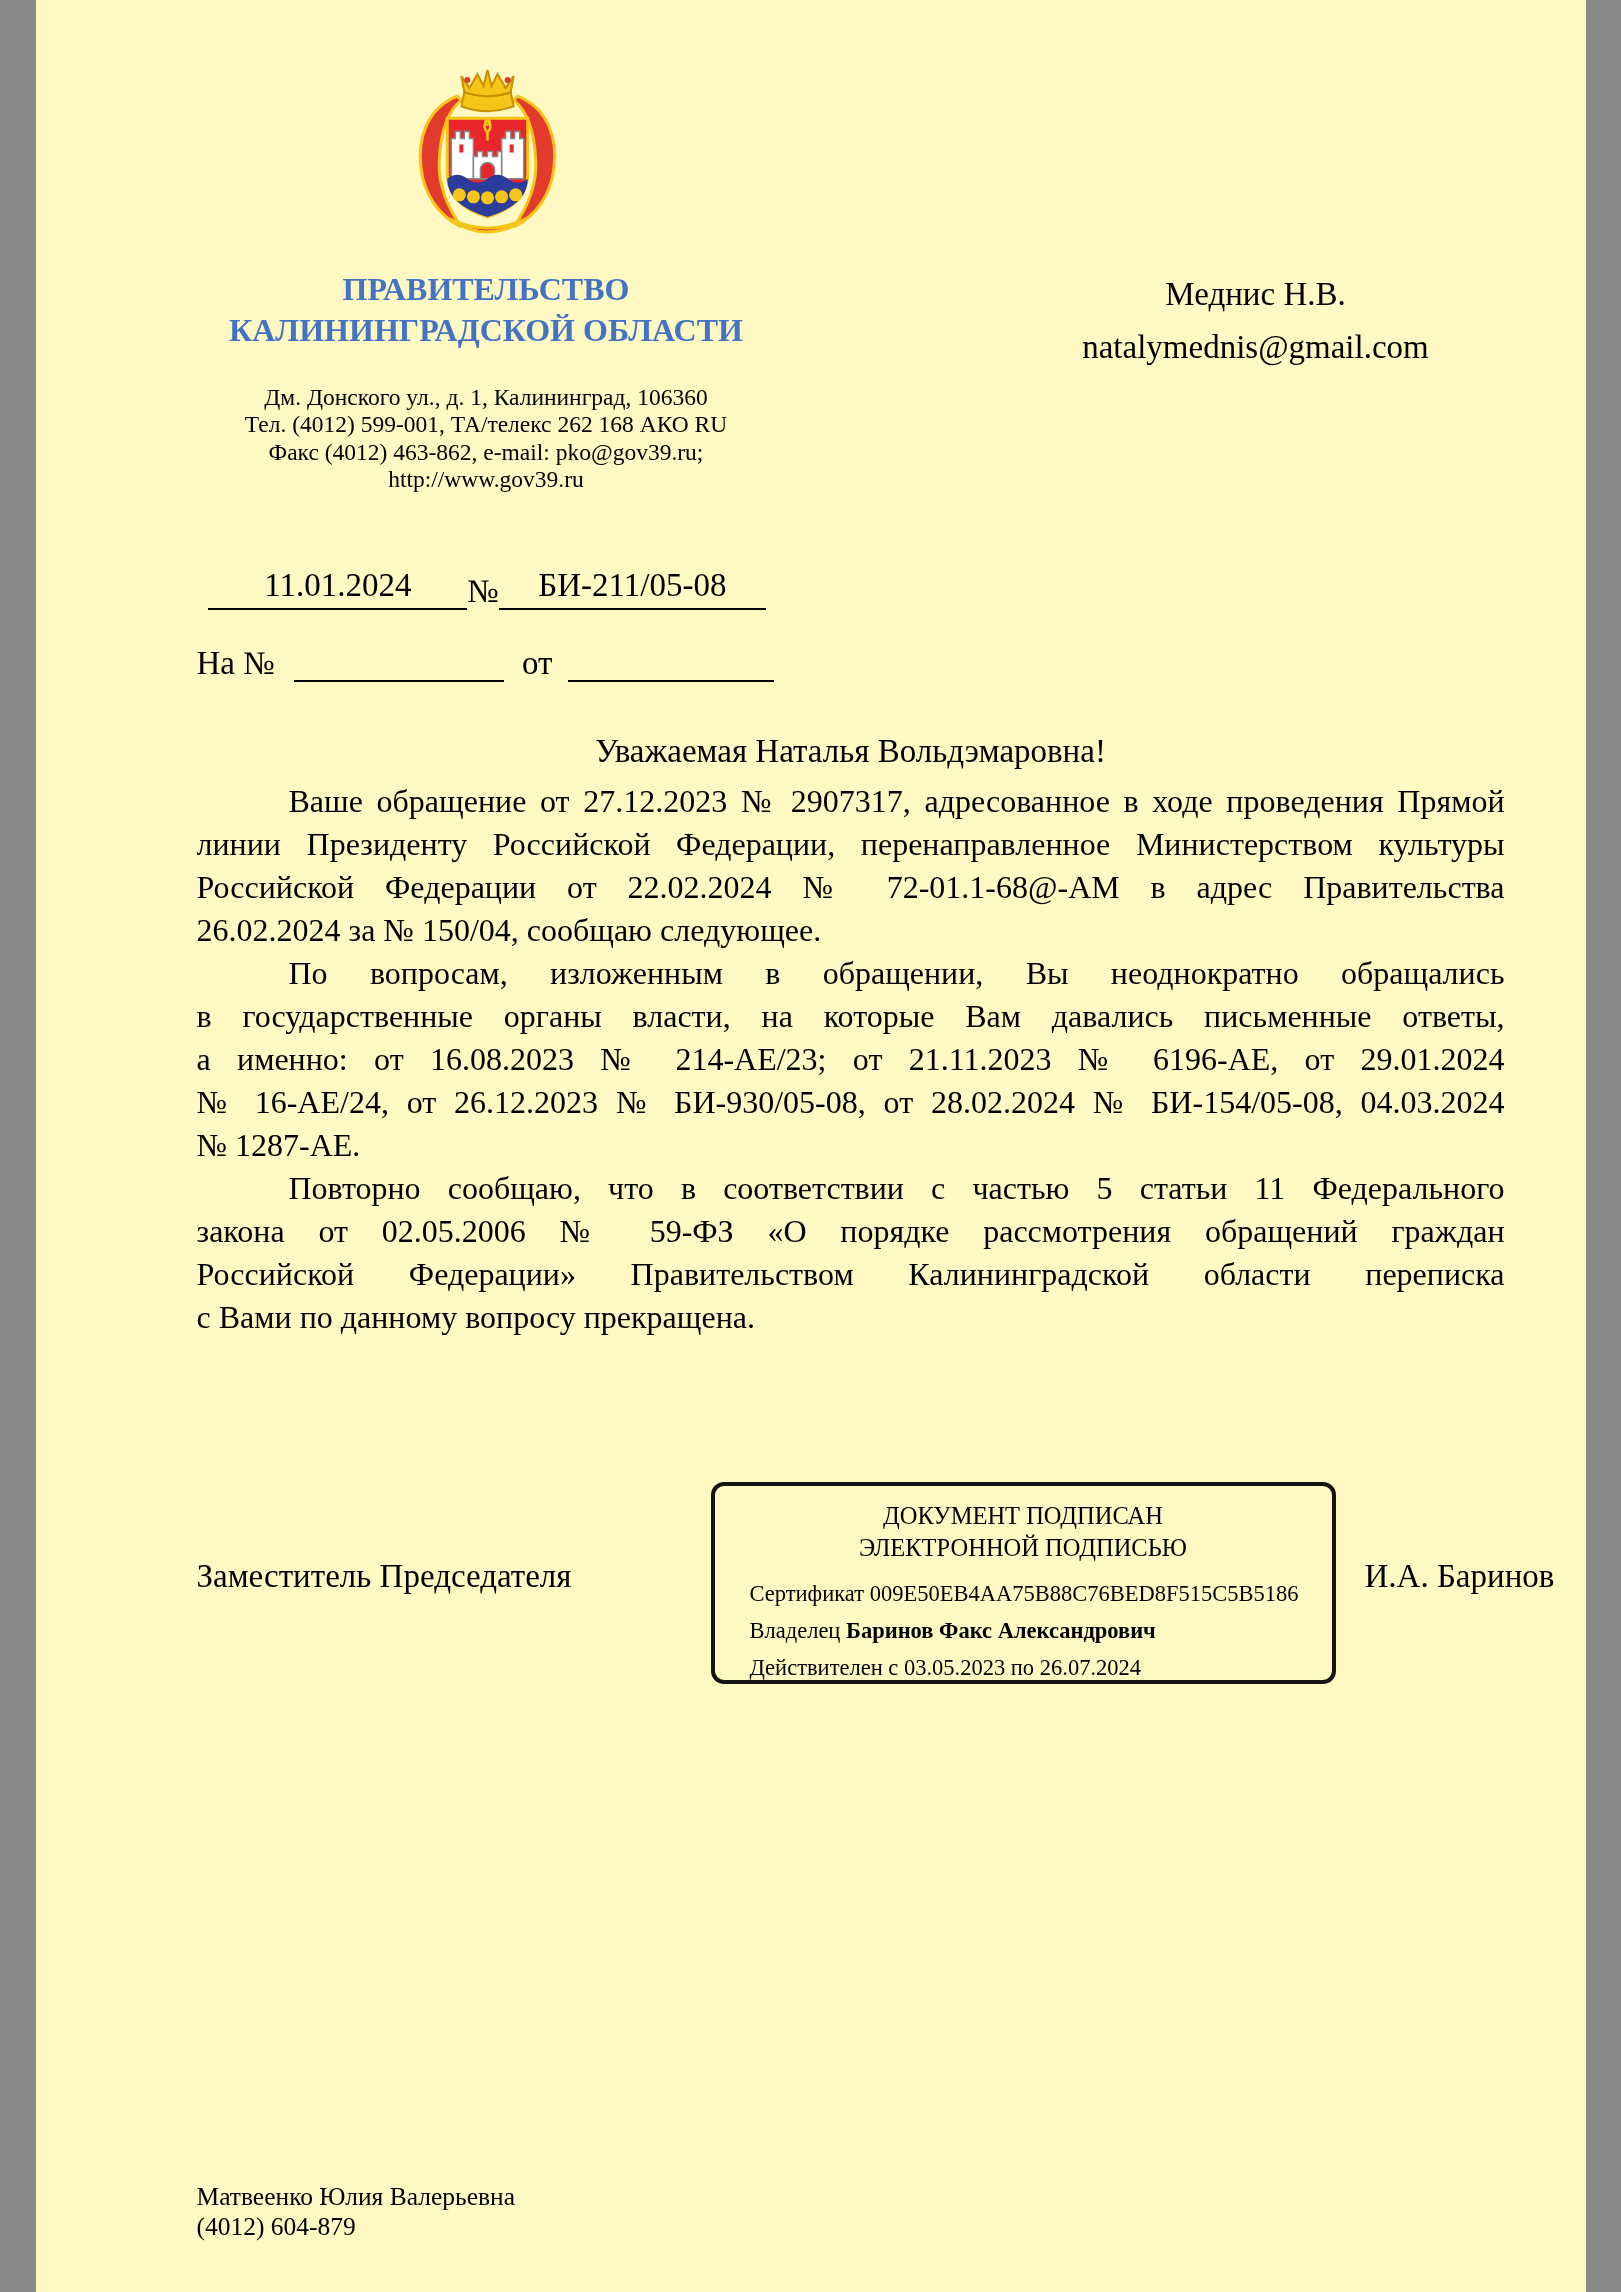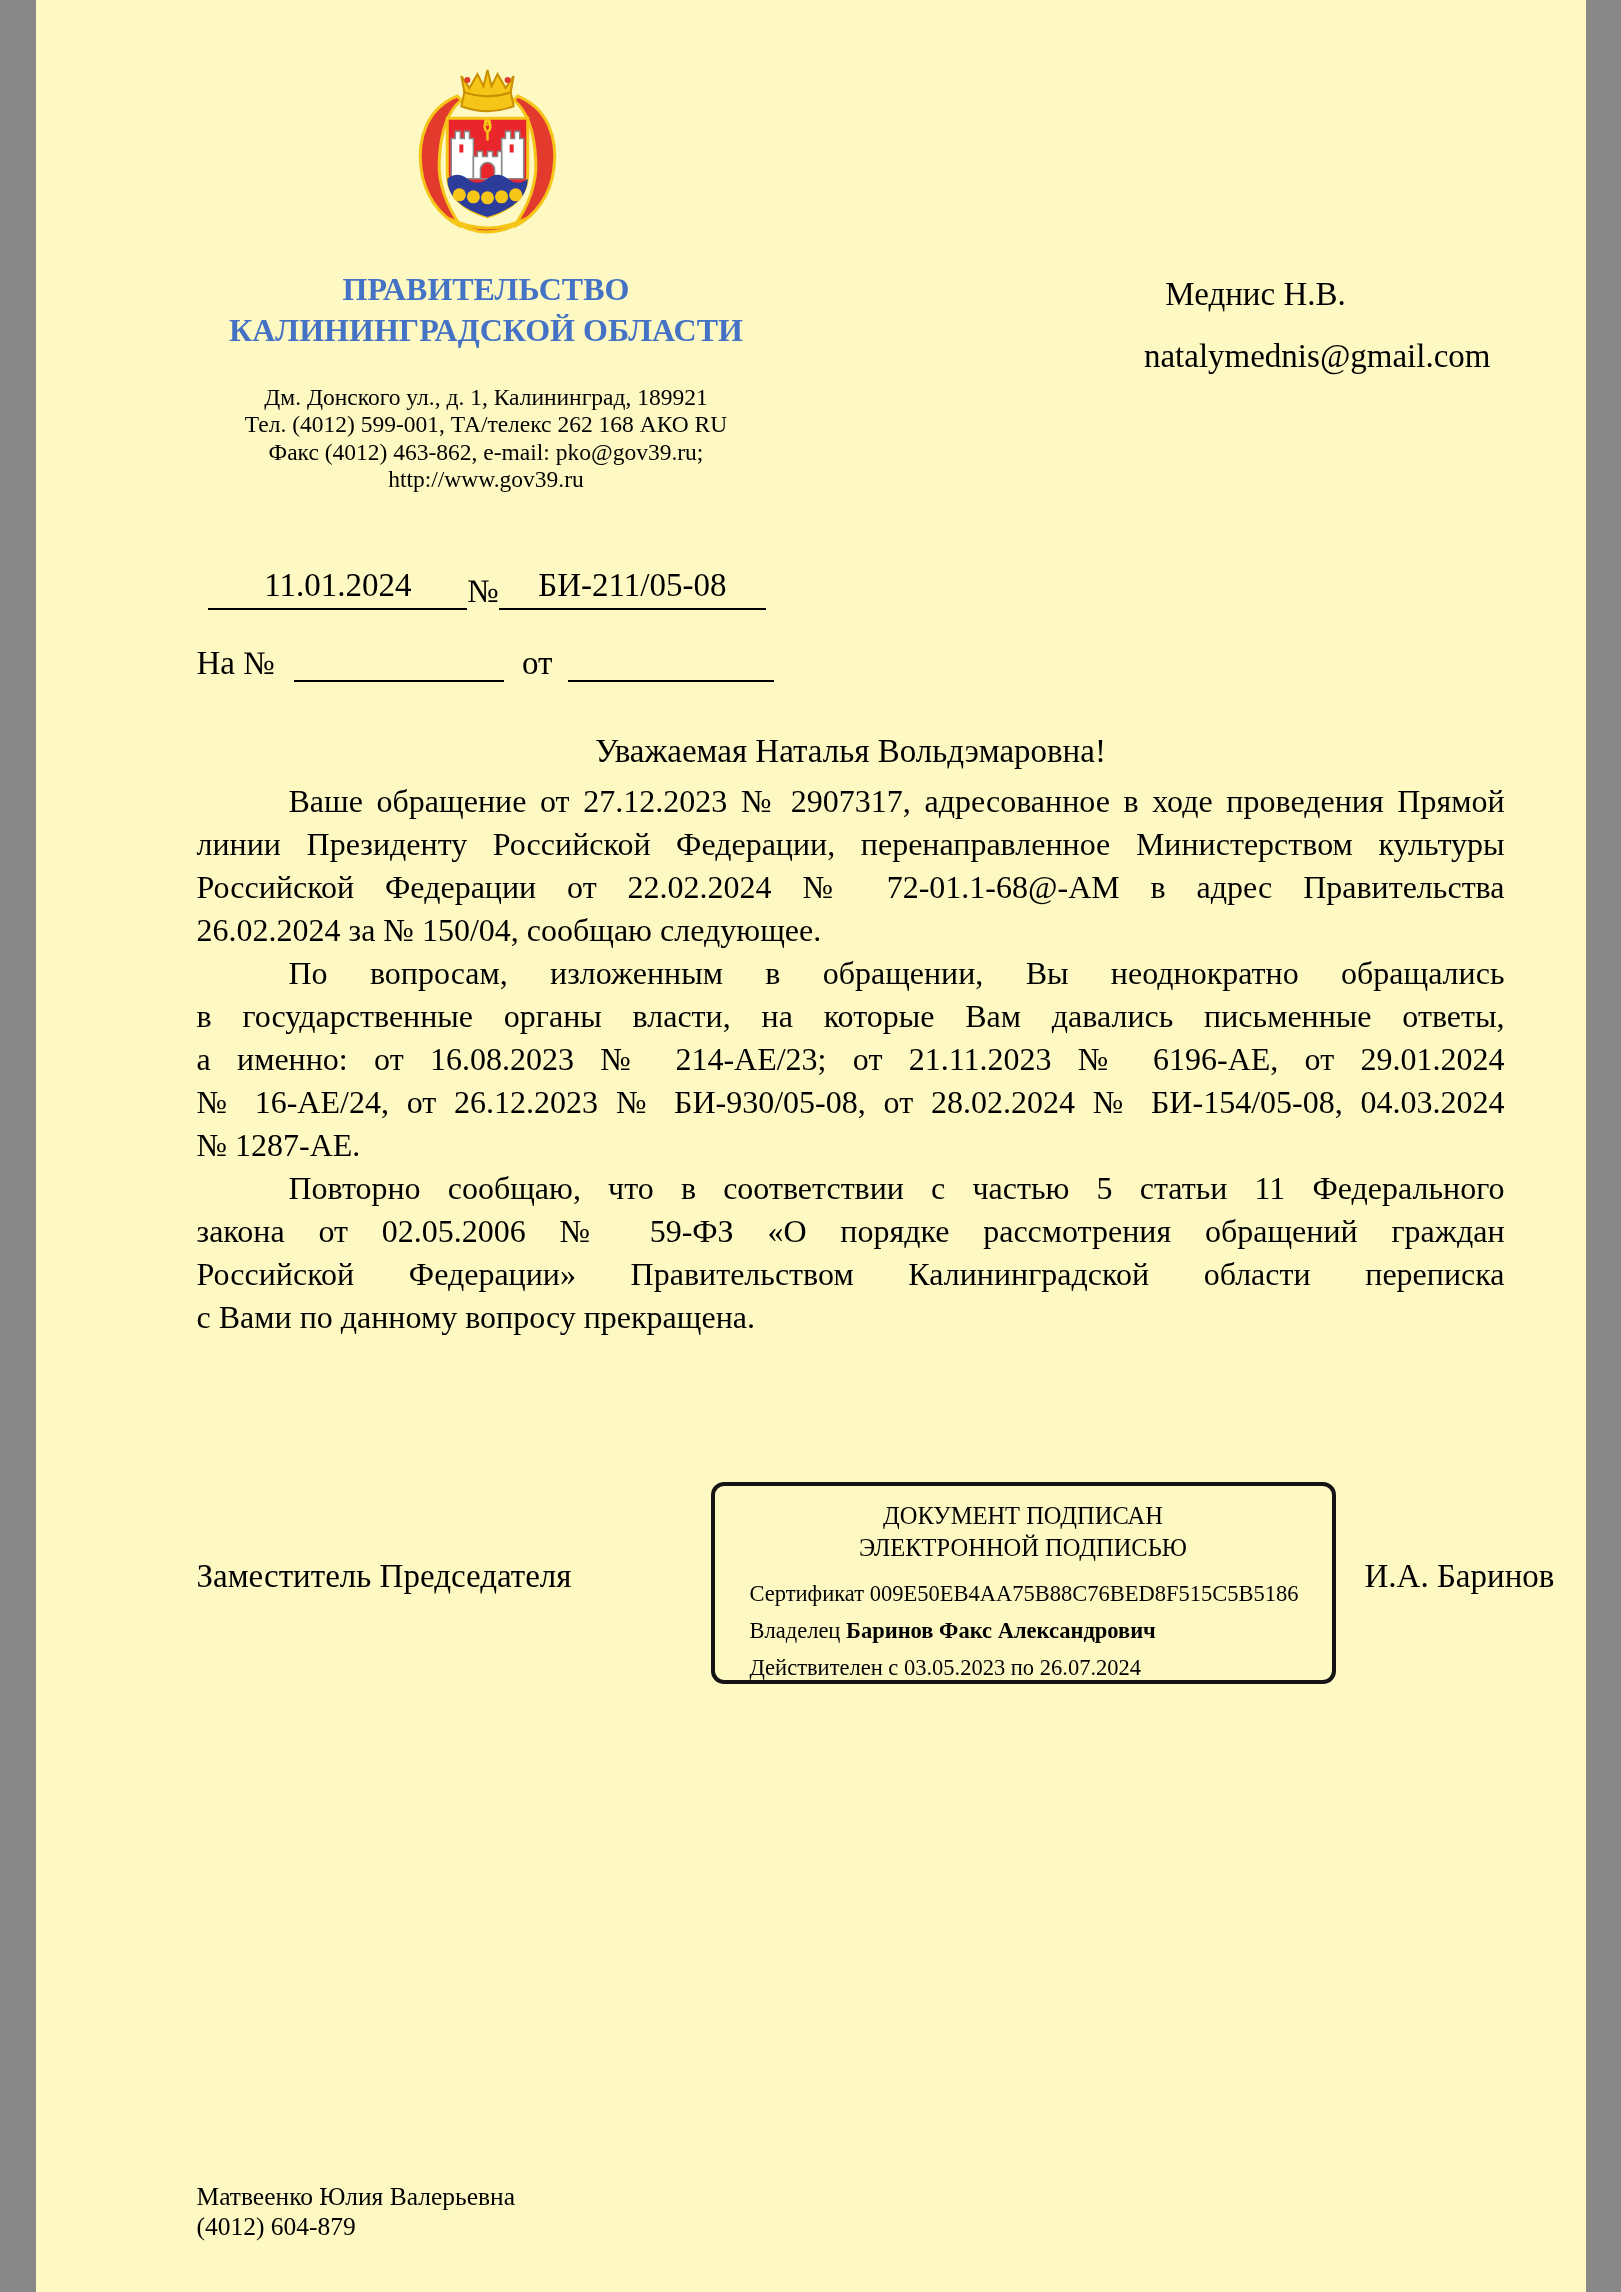--- a/index.html
+++ b/index.html
@@ -19,21 +19,21 @@
   .org-title{
     left:137px;top:269px;width:627px;
     text-align:center;color:#4472C4;font-weight:bold;
     font-size:32px;line-height:41px;
   }
   .org-address{
     left:137px;top:384px;width:627px;
     text-align:center;font-size:23.5px;line-height:27.4px;
   }
   .recipient{left:985px;top:276px;width:470px;text-align:center;font-size:33px;}
-  .recipient-email{margin-top:25px;text-align:right;}
+  .recipient-email{margin-top:16px;}
 
   
   .ref-row{left:161px;font-size:33px;white-space:nowrap;}
   .ref1{top:567px;}
   .ref2{top:639px;}
   .uline{
     display:inline-block;border-bottom:2px solid #000;
     text-align:center;height:41px;vertical-align:bottom;
   }
   .u-date{width:259px;margin-left:11.8px;}
@@ -98,21 +98,21 @@
     <circle cx="96" cy="130" r="6.5" fill="#f5c518"></circle>
     <circle cx="110" cy="128" r="6.5" fill="#f5c518"></circle>
   </svg>
 
   <div class="abs org-title">
     <div>ПРАВИТЕЛЬСТВО</div>
     <div>КАЛИНИНГРАДСКОЙ ОБЛАСТИ</div>
   </div>
 
   <div class="abs org-address">
-    <div>Дм. Донского ул., д. 1, Калининград, 189921</div>
+    <div>Дм. Донского ул., д. 1, Калининград, 106360</div>
     <div>Тел. (4012) 599-001, ТА/телекс 262 168 АКО RU</div>
     <div>Факс (4012) 463-862, e-mail: pko@gov39.ru;</div>
     <div>http://www.gov39.ru</div>
   </div>
 
   <div class="abs recipient">
     <div>Меднис Н.В.</div>
     <div class="recipient-email">natalymednis@gmail.com</div>
   </div>
 

